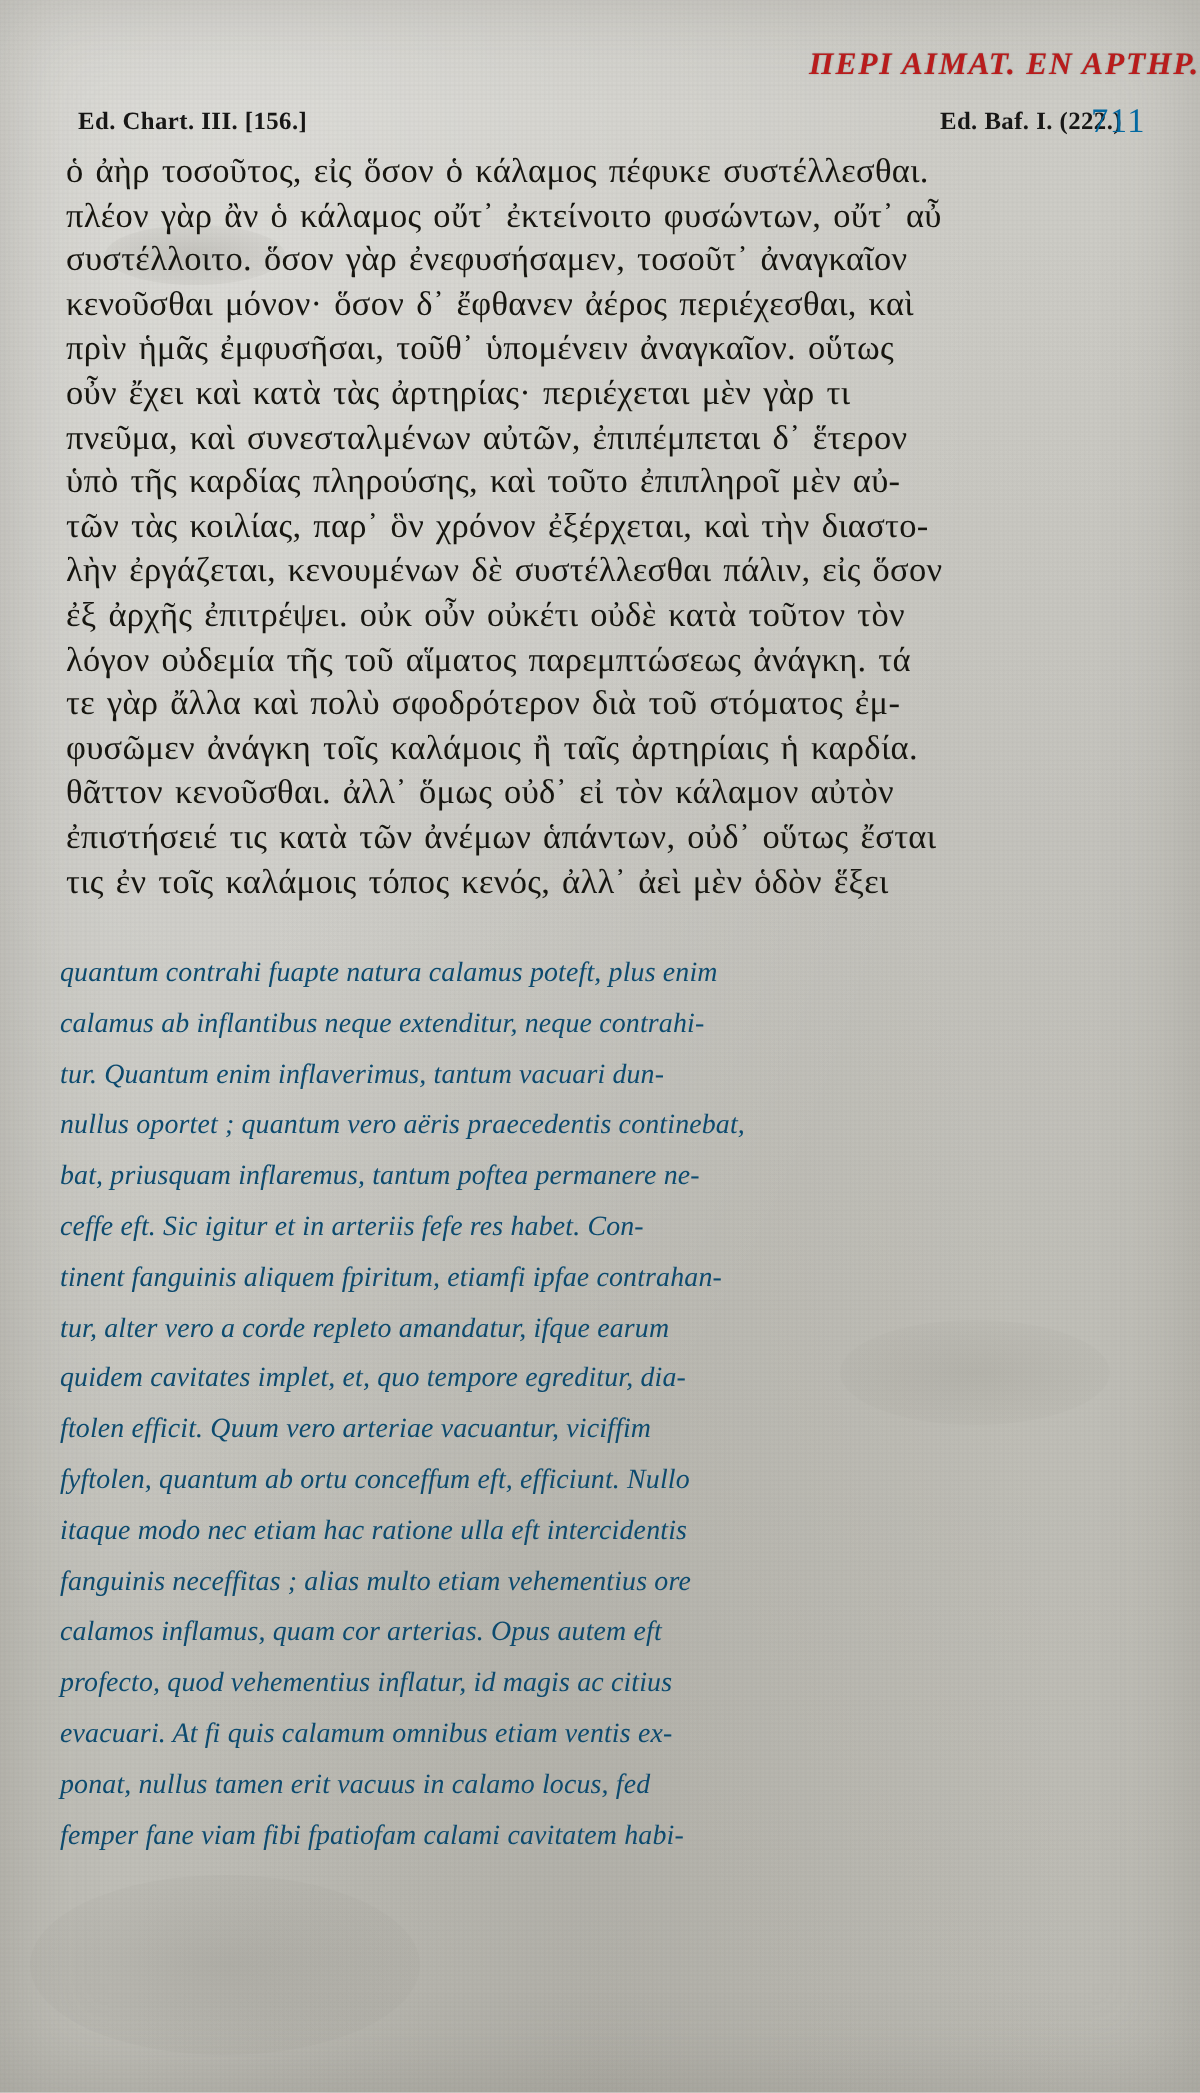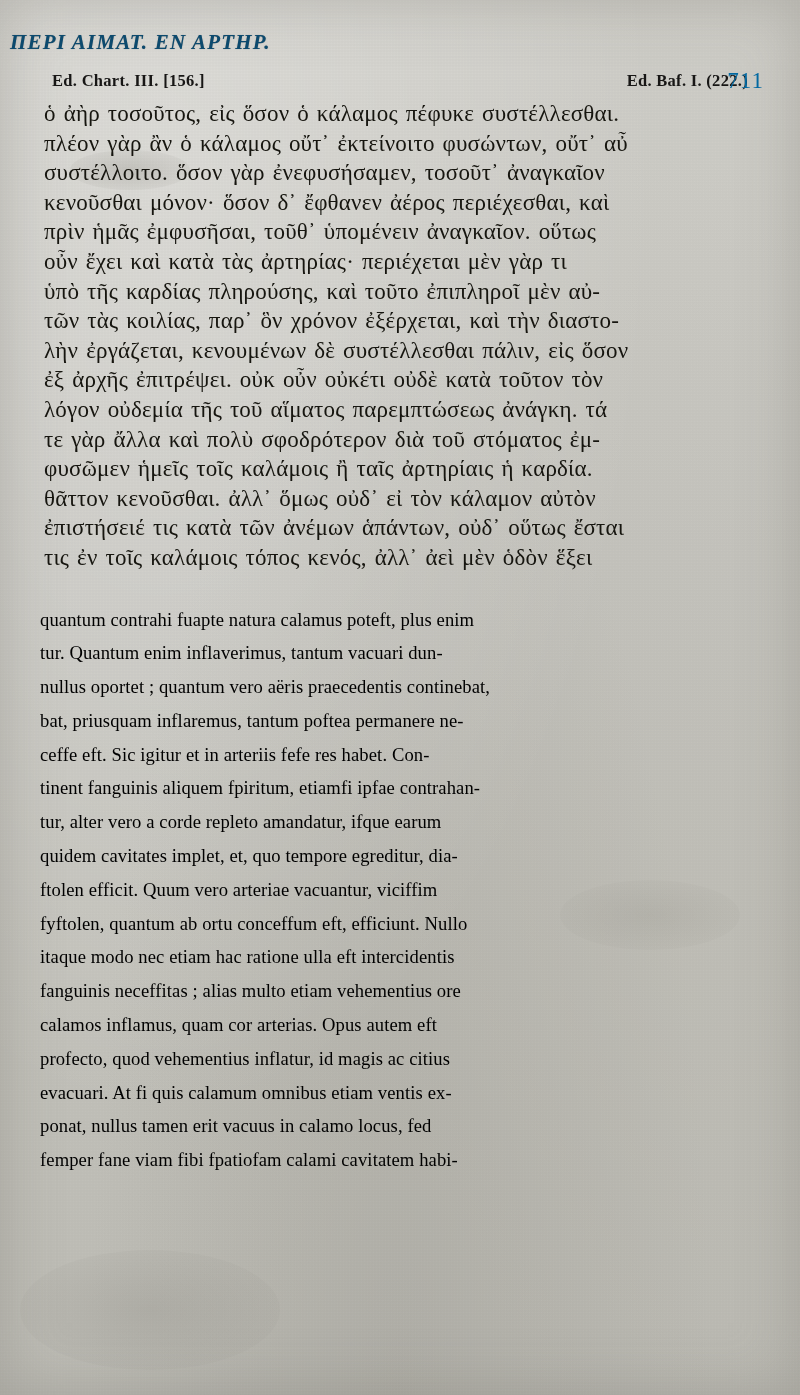--- a/index.html
+++ b/index.html
@@ -38,28 +38,28 @@
 
   .content {
     position: relative;
     z-index: 3;
     padding: 0;
     color: #171615;
   }
 
   
   .running-title {
-    text-align: left;
+    text-align: right;
     font-style: italic;
     font-weight: bold;
     font-size: 21px;
     letter-spacing: 1.2px;
     margin: 30px 0 0 0;
     padding-left: 10px;
-    color: #0c4a6e;
+    color: #b91c1c;
     text-shadow: 0 0 1px rgba(0,0,0,0.35);
   }
   .page-number {
     position: absolute;
     right: 36px;
     top: 38px;
     font-size: 23px;
     font-family: "Liberation Serif", serif;
     letter-spacing: 1px;
     color: #0369a1;
@@ -95,22 +95,23 @@
     display: block;
     white-space: nowrap;
   }
 
   
   .latin {
     margin: 30px 40px 0 40px;
     font-size: 18.6px;
     line-height: 33.8px;
     font-family: "Liberation Serif", serif;
-    color: #000000;
+    color: #0c4a6e;
     letter-spacing: 0.1px;
+    font-style: italic;
   }
   .latin .ln {
     display: block;
     white-space: nowrap;
   }
 
   
   .blotch {
     position: absolute;
     border-radius: 50%;
@@ -141,34 +142,36 @@
     <span class="right">Ed. Baf. I. (222.)</span>
   </div>
 
   <div class="greek">
     <span class="ln">ὁ ἀὴρ τοσοῦτος, εἰς ὅσον ὁ κάλαμος πέφυκε συστέλλεσθαι.</span>
     <span class="ln">πλέον γὰρ ἂν ὁ κάλαμος οὔτ᾿ ἐκτείνοιτο φυσώντων, οὔτ᾿ αὖ</span>
     <span class="ln">συστέλλοιτο.  ὅσον γὰρ ἐνεφυσήσαμεν, τοσοῦτ᾿ ἀναγκαῖον</span>
     <span class="ln">κενοῦσθαι μόνον·  ὅσον δ᾿ ἔφθανεν ἀέρος περιέχεσθαι, καὶ</span>
     <span class="ln">πρὶν ἡμᾶς ἐμφυσῆσαι, τοῦθ᾿ ὑπομένειν ἀναγκαῖον. οὕτως</span>
     <span class="ln">οὖν ἔχει καὶ κατὰ τὰς ἀρτηρίας· περιέχεται μὲν γὰρ τι</span>
+    <span class="ln">πνεῦμα, καὶ συνεσταλμένων αὐτῶν, ἐπιπέμπεται δ᾿ ἕτερον</span>
     <span class="ln">ὑπὸ τῆς καρδίας πληρούσης, καὶ τοῦτο ἐπιπληροῖ μὲν αὐ-</span>
     <span class="ln">τῶν τὰς κοιλίας, παρ᾿ ὃν χρόνον ἐξέρχεται, καὶ τὴν διαστο-</span>
     <span class="ln">λὴν ἐργάζεται, κενουμένων δὲ συστέλλεσθαι πάλιν, εἰς ὅσον</span>
     <span class="ln">ἐξ ἀρχῆς ἐπιτρέψει.  οὐκ οὖν οὐκέτι  οὐδὲ κατὰ τοῦτον τὸν</span>
     <span class="ln">λόγον οὐδεμία τῆς τοῦ αἵματος παρεμπτώσεως ἀνάγκη. τά</span>
     <span class="ln">τε γὰρ ἄλλα καὶ πολὺ σφοδρότερον διὰ τοῦ στόματος ἐμ-</span>
-    <span class="ln">φυσῶμεν ἡμεῖς τοῖς καλάμοις ἢ ταῖς ἀρτηρίαις ἡ καρδία.</span>
+    <span class="ln">φυσῶμεν ἀνάγκη τοῖς καλάμοις ἢ ταῖς ἀρτηρίαις ἡ καρδία.</span>
     <span class="ln">θᾶττον κενοῦσθαι.  ἀλλ᾿ ὅμως οὐδ᾿ εἰ τὸν κάλαμον αὐτὸν</span>
     <span class="ln">ἐπιστήσειέ τις κατὰ τῶν ἀνέμων ἁπάντων, οὐδ᾿ οὕτως ἔσται</span>
     <span class="ln">τις ἐν τοῖς καλάμοις τόπος κενός,  ἀλλ᾿ ἀεὶ μὲν ὁδὸν ἕξει</span>
   </div>
 
   <div class="latin">
     <span class="ln">quantum contrahi fuapte natura calamus poteft, plus enim</span>
+    <span class="ln">calamus ab inflantibus neque extenditur, neque contrahi-</span>
     <span class="ln">tur.  Quantum enim inflaverimus, tantum vacuari dun-</span>
     <span class="ln">nullus oportet ;  quantum vero aëris praecedentis continebat,</span>
     <span class="ln">bat,  priusquam inflaremus, tantum poftea permanere ne-</span>
     <span class="ln">ceffe eft.  Sic igitur et in arteriis fefe res habet.  Con-</span>
     <span class="ln">tinent fanguinis aliquem fpiritum, etiamfi ipfae contrahan-</span>
     <span class="ln">tur, alter vero a corde repleto amandatur, ifque earum</span>
     <span class="ln">quidem cavitates implet, et, quo tempore egreditur, dia-</span>
     <span class="ln">ftolen efficit.   Quum vero  arteriae  vacuantur,  viciffim</span>
     <span class="ln">fyftolen, quantum ab ortu conceffum eft, efficiunt.  Nullo</span>
     <span class="ln">itaque modo nec etiam hac ratione ulla eft intercidentis</span>

